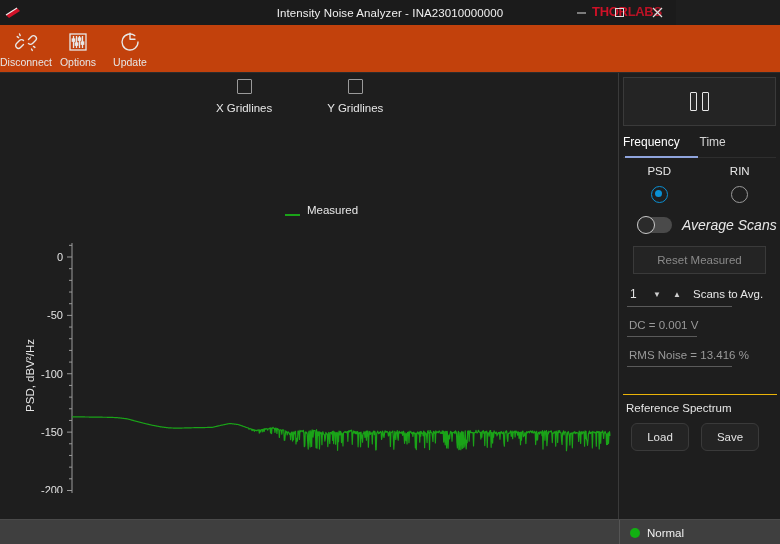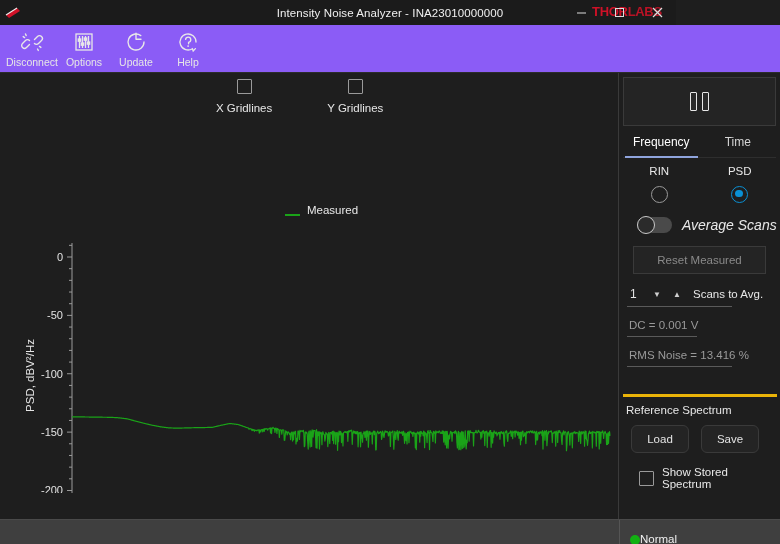--- a/index.html
+++ b/index.html
@@ -33,22 +33,22 @@
   .wbtns { position: absolute; right: 0; top: 0; height: 25px; display: flex; }
   .wbtn {
     width: 38px; height: 25px; display: flex; align-items: center; justify-content: center;
     color: #dcdcdc; font-size: 11px;
   }
   .wbtn svg { display:block; }
 
   
   .toolbar {
     position: absolute; top: 25px; left: 0; width: 780px; height: 48px;
-    background: #8b5cf6; border-bottom: 1px solid #2c2c2c;
-    display: flex; align-items: flex-start; padding-left: 6px;
+    background: #c2410c; border-bottom: 1px solid #2c2c2c;
+    display: flex; align-items: flex-start; 
   }
   .tool {
     width: 52px; height: 46px; display: flex; flex-direction: column;
     align-items: center; justify-content: flex-start; padding-top: 4px;
     cursor: default;
   }
   .tool .ticon { height: 26px; display: flex; align-items: center; justify-content: center; }
   .tool .tlabel { font-size: 10.5px; color: #e6e6e6; margin-top: 1px; white-space: nowrap; }
 
   
@@ -74,21 +74,21 @@
   }
   .runbox {
     margin: 4px 4px 0 4px; height: 49px; border: 1px solid #3a3a3a; background: #242424;
     display: flex; align-items: center; justify-content: center;
   }
   .pause { display: flex; gap: 5px; }
   .pause span { display: block; width: 7px; height: 19px; border: 1.6px solid #e8e8e8; background: #2b2b2b; border-radius: 1px; }
 
   .tabs { margin: 0 4px; display: flex; height: 32px; border-bottom: 1px solid #2e2e2e; position: relative; }
   .tab {
-    flex: 1; display: flex; align-items: center; justify-content: center;
+    flex: 1; display: flex; align-items: center; 
     font-size: 12px; color: #d5d5d5; position: relative;
   }
   .tab.active { color: #ffffff; }
   .tab.active::after {
     content: ""; position: absolute; bottom: -1px; left: 2px; right: 2px; height: 2.5px; background: #8fa4dd;
   }
 
   .radiorow { display: flex; margin-top: 7px; }
   .radiocell { flex: 1; display: flex; flex-direction: column; align-items: center; gap: 9px; }
   .radiocell .rlabel { font-size: 11.5px; color: #e8e8e8; }
@@ -119,34 +119,34 @@
   .spinarrow { width: 20px; text-align: center; font-size: 8px; color: #cfcfcf; }
   .spinlabel { font-size: 11.5px; color: #e6e6e6; margin-left: 6px; white-space: nowrap; }
   .uline { height: 1px; background: #5a5a5a; margin: 5px 8px 0 8px; }
   .uline.w70 { width: 70px; }
   .uline.w100 { width: 105px; }
 
   .readout { font-size: 11.5px; color: #9a9a9a; margin: 12px 0 0 10px; }
 
   .refgroup {
     position: absolute; left: 4px; top: 321px; width: 154px; height: 100px;
-    border-top: 3px solid #eab308;
+    border-top: 1px solid #eab308;
   }
   .refgroup .gtitle { font-size: 11.5px; color: #e6e6e6; margin: 7px 0 0 3px; }
   .refbtns { display: flex; gap: 12px; margin: 9px 0 0 8px; }
   .refbtns .btn-flat { width: 58px; color: #e3e3e3; border-radius: 6px; }
   .showrow { display: flex; align-items: center; gap: 8px; margin: 13px 0 0 16px; font-size: 11.5px; }
 
   
   .statusbar {
     position: absolute; top: 519px; left: 0; width: 780px; height: 25px;
     background: #3f3f3f; border-top: 1px solid #4a4a4a;
   }
   .status-sep { position: absolute; left: 619px; top: 0; width: 1px; height: 25px; background: #555; }
-  .status-item { position: absolute; left: 630px; top: 0; height: 25px; display: flex; align-items: flex-end; }
+  .status-item { position: absolute; left: 630px; top: 0; height: 25px; display: flex; align-items: center; gap: 7px; }
   .status-dot { width: 10px; height: 10px; border-radius: 50%; background: #12b012; }
   .status-text { font-size: 11.5px; color: #f0f0f0; }
   text { font-family: "Liberation Sans", sans-serif; }
 </style>
 </head>
 <body>
 
 <div id="app">
 
   <div class="titlebar">
@@ -216,30 +216,20 @@
       <div class="ticon">
         <svg width="24" height="24" viewBox="0 0 24 24" fill="none" stroke="#e8e8e8" stroke-width="1.35" stroke-linecap="round">
           <path d="M20 12 a8 8 0 1 1-3.2-6.4"></path>
           <path d="M12 3.2 L12 9.2 L17 9.2" stroke-linejoin="round"></path>
         </svg>
       </div>
       <div class="tlabel">Update</div>
     </div>
 
 
-    <div class="tool">
-      <div class="ticon">
-        <svg width="24" height="24" viewBox="0 0 24 24" fill="none" stroke="#e8e8e8" stroke-width="1.35" stroke-linecap="round">
-          <path d="M20 12 a8 8 0 1 0-3.6 6.7 L17.2 21 L19.4 18.6"></path>
-          <path d="M9.6 9.4 a2.6 2.6 0 1 1 3 2.9 v1.4"></path>
-          <circle cx="12.1" cy="16.1" r="0.85" fill="#e8e8e8" stroke="none"></circle>
-        </svg>
-      </div>
-      <div class="tlabel">Help</div>
-    </div>
   </div>
 
   <div class="chartpane">
 
     <div class="top-checks">
       <label class="chk">
         <span class="chkbox"></span>
         <span>X Gridlines</span>
       </label>
       <label class="chk">
@@ -369,26 +359,26 @@
       <div class="tab active">
         <span>Frequency</span>
       </div>
       <div class="tab">
         <span>Time</span>
       </div>
     </div>
 
     <div class="radiorow">
       <div class="radiocell">
+        <div class="rlabel">PSD</div>
+        <div class="radio on"></div>
+      </div>
+      <div class="radiocell">
         <div class="rlabel">RIN</div>
         <div class="radio"></div>
-      </div>
-      <div class="radiocell">
-        <div class="rlabel">PSD</div>
-        <div class="radio on"></div>
       </div>
     </div>
 
     <div class="togglerow">
       <div class="toggle">
         <div class="knob"></div>
       </div>
       <div class="tlbl">Average Scans</div>
     </div>
 
@@ -413,24 +403,20 @@
     <div class="refgroup">
       <div class="gtitle">Reference Spectrum</div>
       <div class="refbtns">
         <div class="btn-flat">
           <span>Load</span>
         </div>
         <div class="btn-flat">
           <span>Save</span>
         </div>
       </div>
-      <label class="showrow">
-        <span class="chkbox"></span>
-        <span>Show Stored Spectrum</span>
-      </label>
     </div>
   </div>
 
   <div class="statusbar">
     <div class="status-sep"></div>
     <div class="status-item">
       <span class="status-dot"></span>
       <span class="status-text">Normal</span>
     </div>
   </div>

